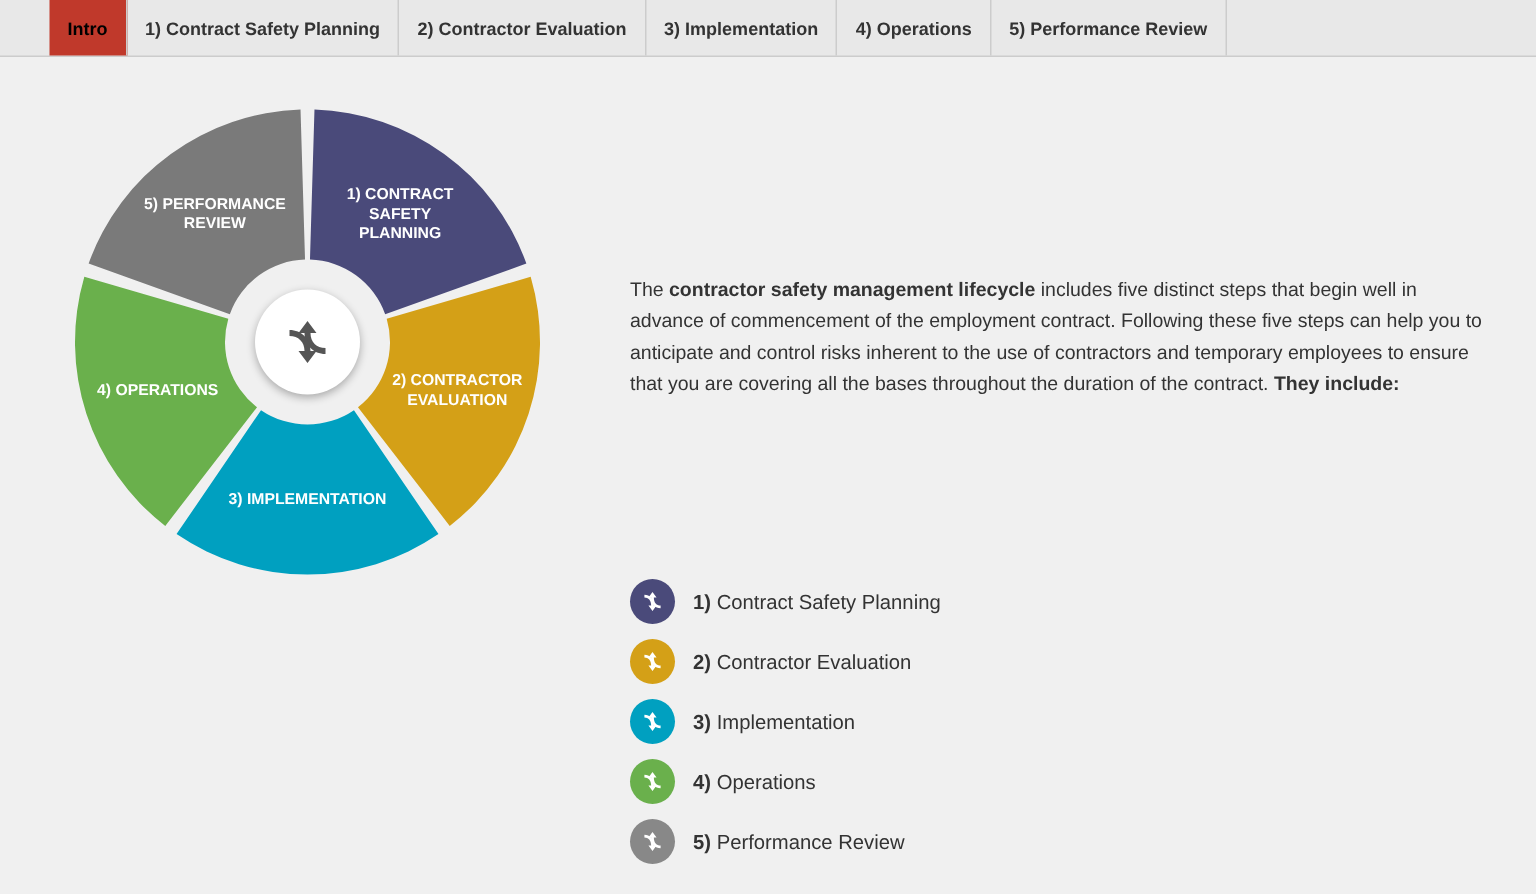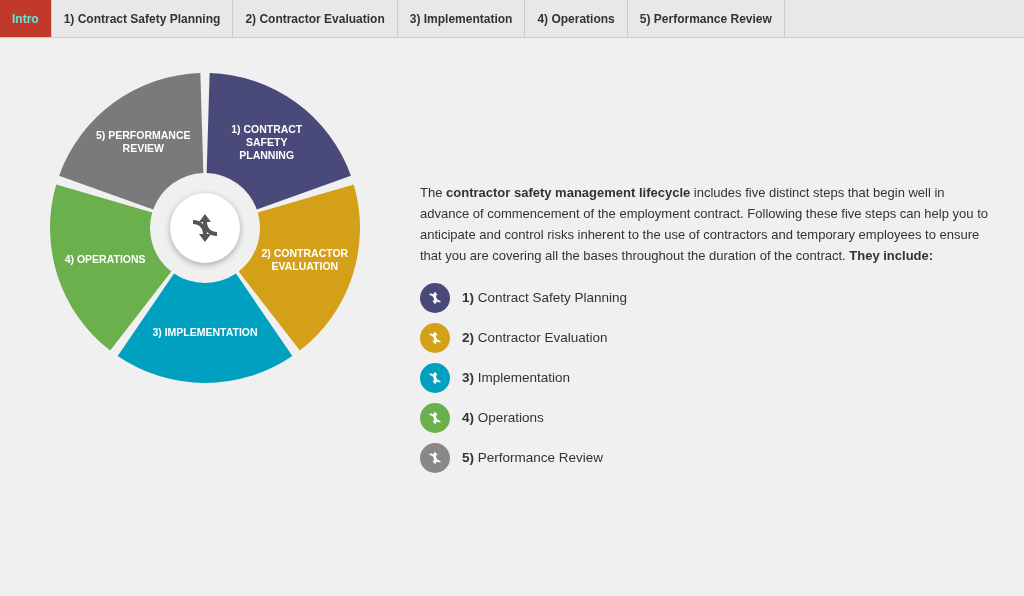--- a/index.html
+++ b/index.html
@@ -27,21 +27,22 @@
       padding: 0 12px;
       font-size: 12px;
       font-weight: 600;
       cursor: pointer;
       color: #333;
       border-right: 1px solid #ccc;
       white-space: nowrap;
     }
     .nav-item.active {
       background: #c0392b;
-      color: #5eead4;
+      color: #000000;
+      margin-left: 33px;
     }
 
     
     #main {
       display: flex;
       flex-direction: row;
       background: #f0f0f0;
       height: calc(596px - 38px);
       padding: 20px 30px 20px 20px;
       gap: 30px;
@@ -82,21 +83,21 @@
       font-size: 28px;
       color: #555;
       box-shadow: 0 2px 6px rgba(0,0,0,0.3);
     }
 
     
     #right-section {
       flex: 1;
       display: flex;
       flex-direction: column;
-      justify-content: center;
+      justify-content: space-between;
       padding-top: 10px;
     }
 
     #main-title {
       font-size: 26px;
       font-weight: 900;
       color: #222;
       line-height: 1.2;
       margin-bottom: 12px;
     }

